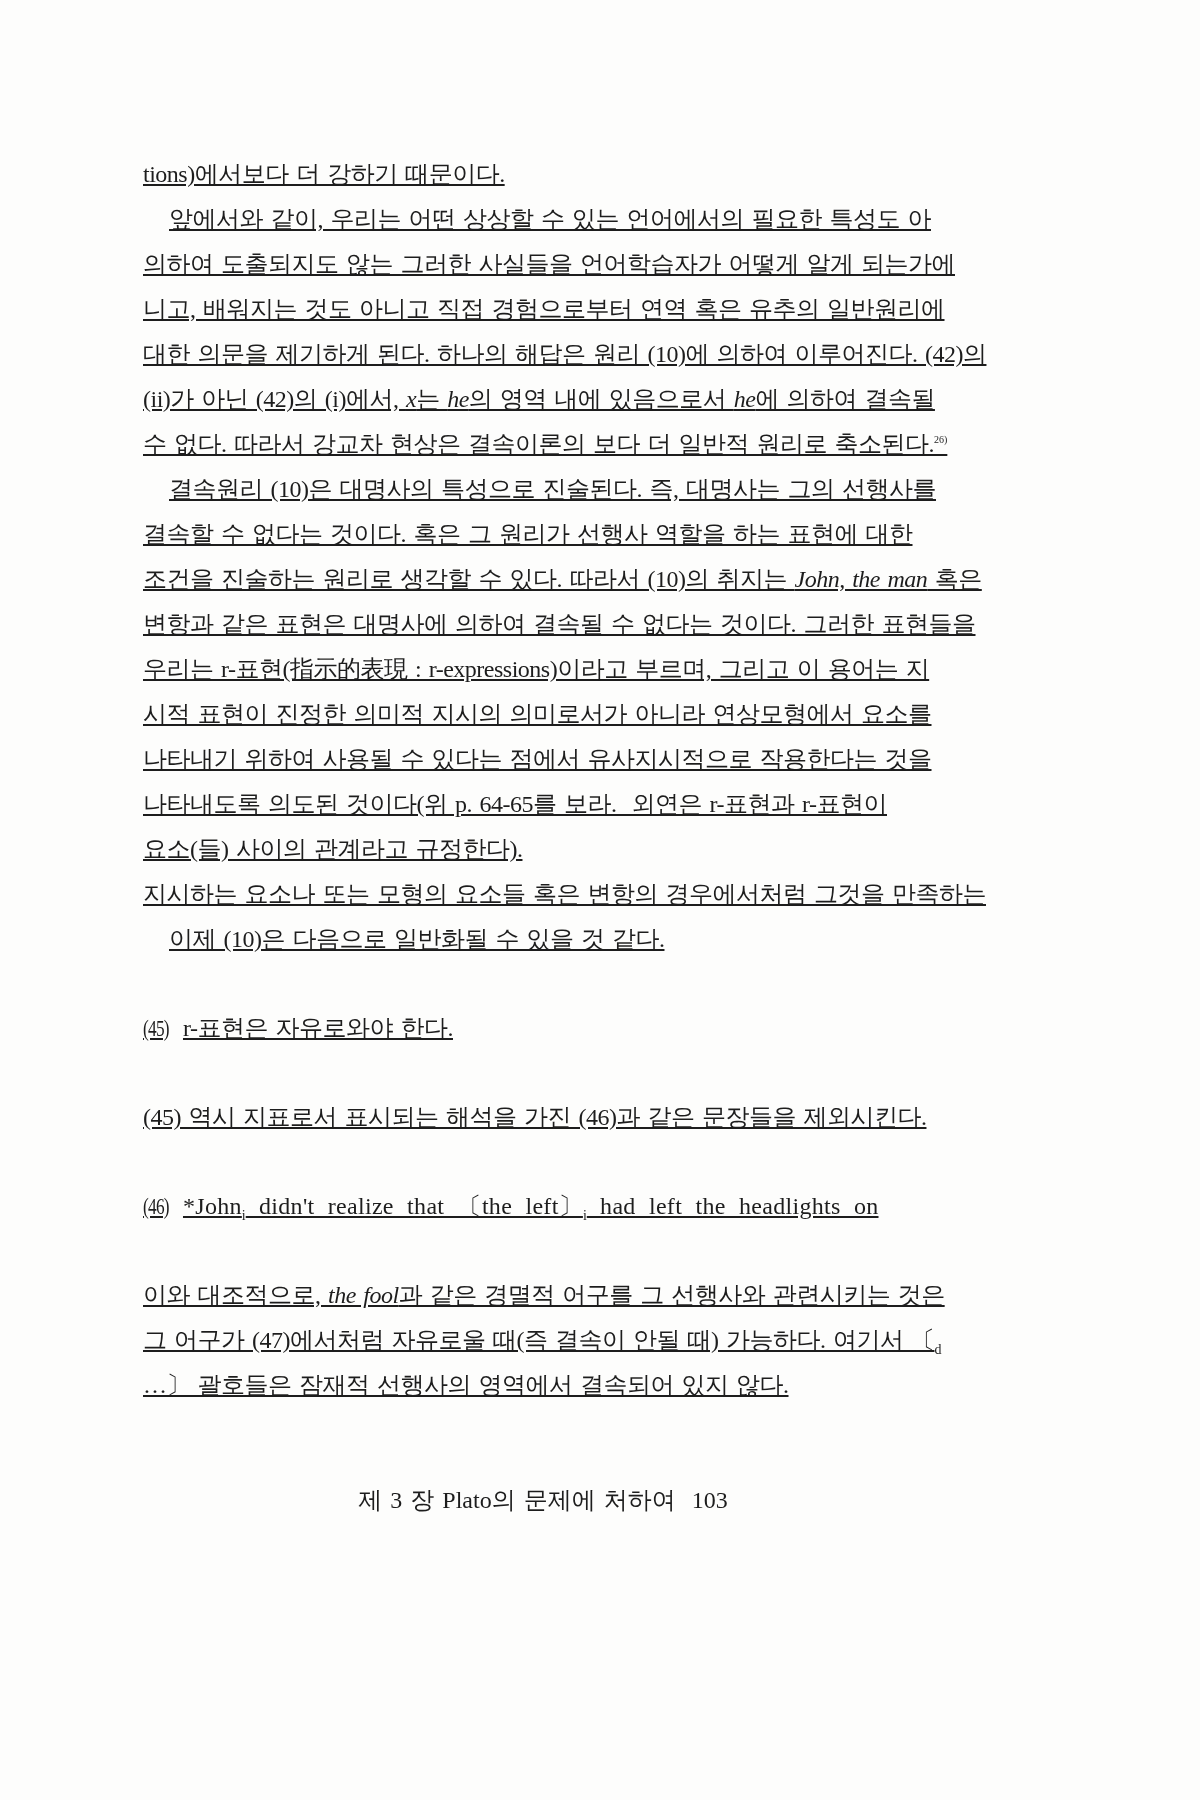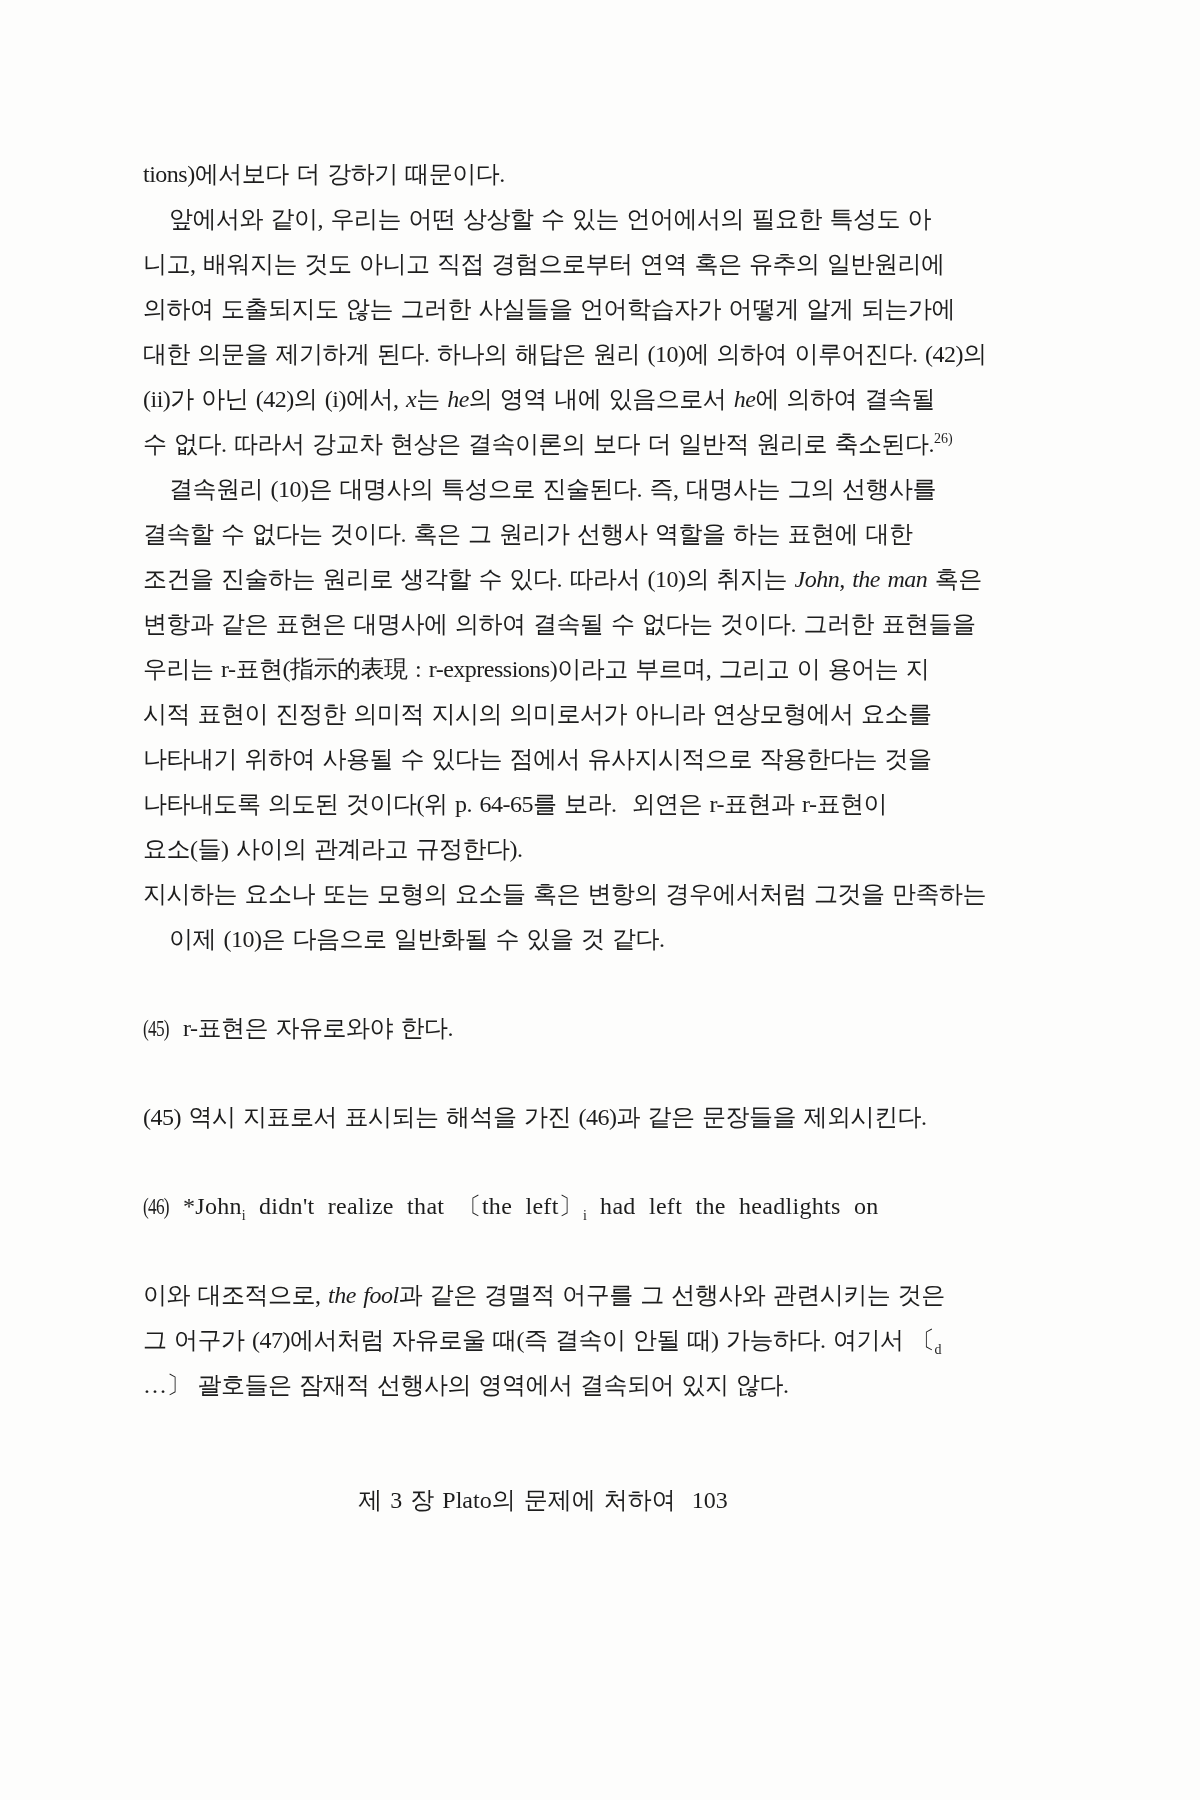--- a/index.html
+++ b/index.html
@@ -6,26 +6,26 @@
   .page{
     position:relative;
     width:1200px;height:1800px;
     background:#fdfdfc;
     box-sizing:border-box;
     padding:152px 0 0 143px;
     font-family:"Liberation Serif","DejaVu Serif",serif;
     color:#1d1d1d;
     overflow:hidden;
   }
-  .text-column{width:800px;font-size:24px;line-height:45px;letter-spacing:-0.5px;word-spacing:2px;}
+  .text-column{width:800px;font-size:24px;line-height:45px;letter-spacing:-0.5px;word-spacing:2px;text-decoration:underline;}
   .paragraph{margin:0;}
   .line{white-space:pre;}
   .line.first-indent{padding-left:26px;}
   i{font-style:italic;}
-  sup{font-size:14px;line-height:0;letter-spacing:0;text-align:right;}
+  sup{font-size:10px;line-height:0;letter-spacing:0;text-align:right;}
   sub{font-size:14px;line-height:0;letter-spacing:0;}
   .example{margin:44px 0;display:flex;align-items:flex-end;}
   .ref-label{
     display:inline-block;
     transform:scaleX(0.72);
     transform-origin:left center;
     letter-spacing:-1px;
     margin-right:4px;
     flex:0 0 auto;
   }
@@ -44,22 +44,22 @@
 </head>
 <body>
 
 <div class="page">
   <div class="text-column" id="content">
       <div class="paragraph">
         <div class="line"><span>tions)에서보다 더 강하기 때문이다.</span></div>
       </div>
       <div class="paragraph">
         <div class="line first-indent"><span>앞에서와 같이, 우리는 어떤 상상할 수 있는 언어에서의 필요한 특성도 아</span></div>
+        <div class="line"><span>의하여 도출되지도 않는 그러한 사실들을 언어학습자가 어떻게 알게 되는가에</span></div>
         <div class="line"><span>니고, 배워지는 것도 아니고 직접 경험으로부터 연역 혹은 유추의 일반원리에</span></div>
-        <div class="line"><span>의하여 도출되지도 않는 그러한 사실들을 언어학습자가 어떻게 알게 되는가에</span></div>
         <div class="line"><span>대한 의문을 제기하게 된다. 하나의 해답은 원리 (10)에 의하여 이루어진다. (42)의</span></div>
         <div class="line"><span>(ii)가 아닌 (42)의 (i)에서, </span><i>x</i><span>는 </span><i>he</i><span>의 영역 내에 있음으로서 </span><i>he</i><span>에 의하여 결속될</span></div>
         <div class="line"><span>수 없다. 따라서 강교차 현상은 결속이론의 보다 더 일반적 원리로 축소된다.</span><sup>26)</sup></div>
       </div>
       <div class="paragraph">
         <div class="line first-indent"><span>결속원리 (10)은 대명사의 특성으로 진술된다. 즉, 대명사는 그의 선행사를</span></div>
         <div class="line"><span>결속할 수 없다는 것이다. 혹은 그 원리가 선행사 역할을 하는 표현에 대한</span></div>
         <div class="line"><span>조건을 진술하는 원리로 생각할 수 있다. 따라서 (10)의 취지는 </span><i>John, the man</i><span> 혹은</span></div>
         <div class="line"><span>변항과 같은 표현은 대명사에 의하여 결속될 수 없다는 것이다. 그러한 표현들을</span></div>
         <div class="line"><span>우리는 r-표현(指示的表現 : r-expressions)이라고 부르며, 그리고 이 용어는 지</span></div>

